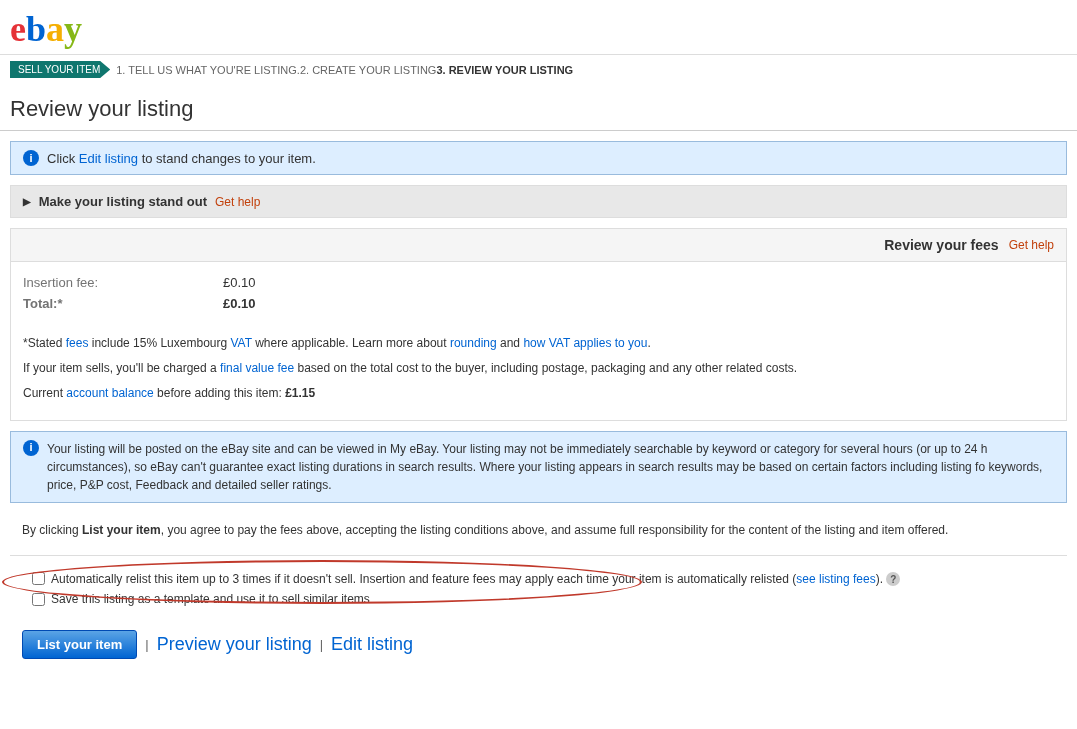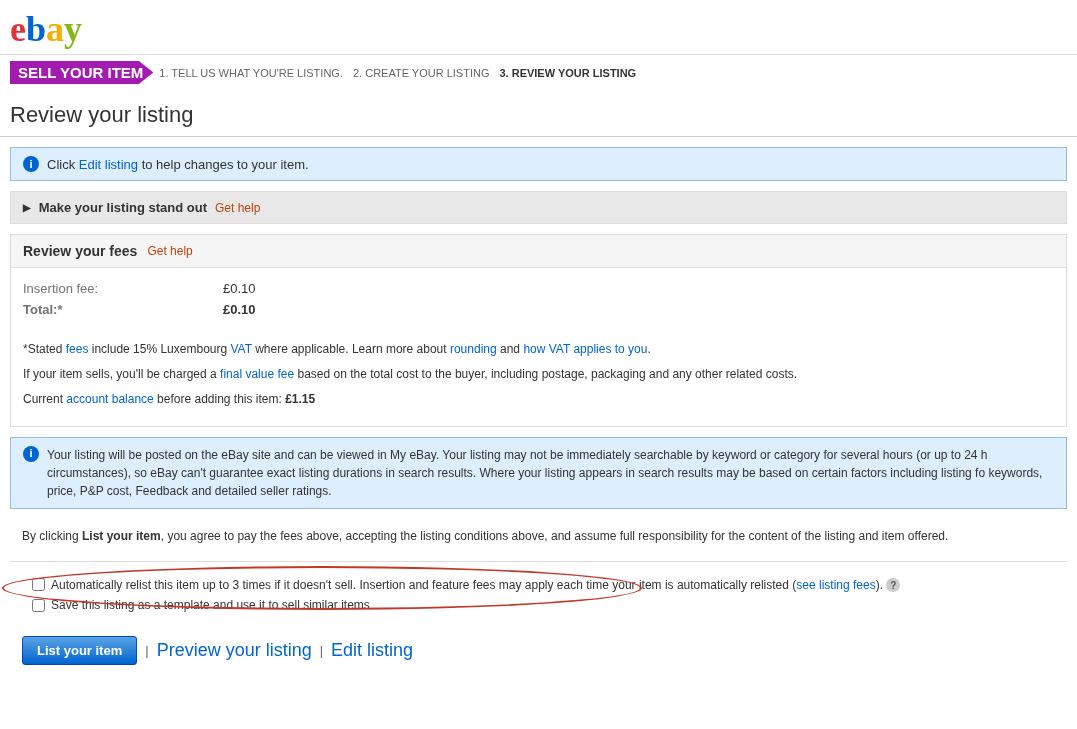--- a/index.html
+++ b/index.html
@@ -8,40 +8,40 @@
     
     .header { padding: 8px 10px 4px 10px; border-bottom: 1px solid #ddd; }
     .ebay-logo { display: flex; align-items: center; }
     .logo-e { color: #e53238; font-size: 36px; font-weight: bold; font-family: Georgia, serif; }
     .logo-b1 { color: #0064d2; font-size: 36px; font-weight: bold; font-family: Georgia, serif; }
     .logo-a { color: #f5af02; font-size: 36px; font-weight: bold; font-family: Georgia, serif; }
     .logo-y { color: #86b817; font-size: 36px; font-weight: bold; font-family: Georgia, serif; }
 
     
     .breadcrumb-bar { display: flex; align-items: center; padding: 6px 10px; gap: 6px; }
-    .breadcrumb-sell { background: #a21caf; color: #fff; padding: 3px 10px 3px 8px; font-size: 15px; font-weight: bold; clip-path: polygon(0 0, 90% 0, 100% 50%, 90% 100%, 0 100%); }
-    .breadcrumb-steps { display: flex; align-items: flex-start; gap: 10px; font-size: 11px; color: #666; }
+    .breadcrumb-sell { background: #0f766e; color: #fff; padding: 3px 10px 3px 8px; font-size: 10px; font-weight: normal; clip-path: polygon(0 0, 90% 0, 100% 50%, 90% 100%, 0 100%); }
+    .breadcrumb-steps { display: flex; align-items: flex-start; font-size: 11px; color: #666; }
     .breadcrumb-step { color: #666; }
     .breadcrumb-step.active { color: #333; font-weight: bold; }
 
     
     .page-title { padding: 12px 10px 8px 10px; font-size: 22px; font-weight: normal; color: #333; border-bottom: 1px solid #ccc; }
 
     
     .info-box { background: #ddeeff; border: 1px solid #99bbdd; padding: 8px 12px; margin: 10px 10px; display: flex; align-items: center; gap: 8px; font-size: 13px; }
     .info-icon { background: #0064d2; color: #fff; border-radius: 50%; width: 16px; height: 16px; display: flex; align-items: center; justify-content: center; font-size: 11px; font-weight: bold; flex-shrink: 0; }
 
     
     .section { margin: 10px 10px; border: 1px solid #ddd; }
     .section-header { background: #e8e8e8; padding: 8px 12px; display: flex; align-items: center; gap: 8px; font-size: 13px; font-weight: bold; }
     .section-header .triangle { color: #333; font-size: 10px; }
 
     
     .fees-section { margin: 10px 10px; border: 1px solid #ddd; }
-    .fees-header { background: #f5f5f5; border-bottom: 1px solid #ddd; padding: 8px 12px; font-size: 14px; font-weight: bold; display: flex; align-items: center; gap: 10px; }
+    .fees-header { background: #f5f5f5; border-bottom: 1px solid #ddd; padding: 8px 12px; font-size: 14px; font-weight: bold; display: flex; align-items: center; gap: 10px; justify-content: flex-end; }
     .fees-table { padding: 10px 12px; }
     .fees-row { display: flex; padding: 3px 0; }
     .fees-label { flex: 0 0 200px; color: #737373; }
     .fees-value { color: #333; }
     .fees-row.total .fees-label,
     .fees-row.total .fees-value { font-weight: bold; }
 
     .fees-note { padding: 10px 12px; font-size: 12px; color: #333; line-height: 1.6; }
     .fees-note p { margin-bottom: 6px; }
 
@@ -105,21 +105,21 @@
     <span class="breadcrumb-step">2. CREATE YOUR LISTING</span>
     <span class="breadcrumb-step active">3. REVIEW YOUR LISTING</span>
   </div>
 </div>
 
 <h1 class="page-title">Review your listing</h1>
 
 <div class="info-box">
   <div class="info-icon">i</div>
   <span>
-    <span>Click </span><a href="#">Edit listing</a><span> to help changes to your item.</span>
+    <span>Click </span><a href="#">Edit listing</a><span> to stand changes to your item.</span>
   </span>
 </div>
 
 <div class="section">
   <div class="section-header">
     <span class="triangle">▶</span>
     <span>Make your listing stand out</span>
     <a href="#" class="help-link">Get help</a>
   </div>
 </div>

